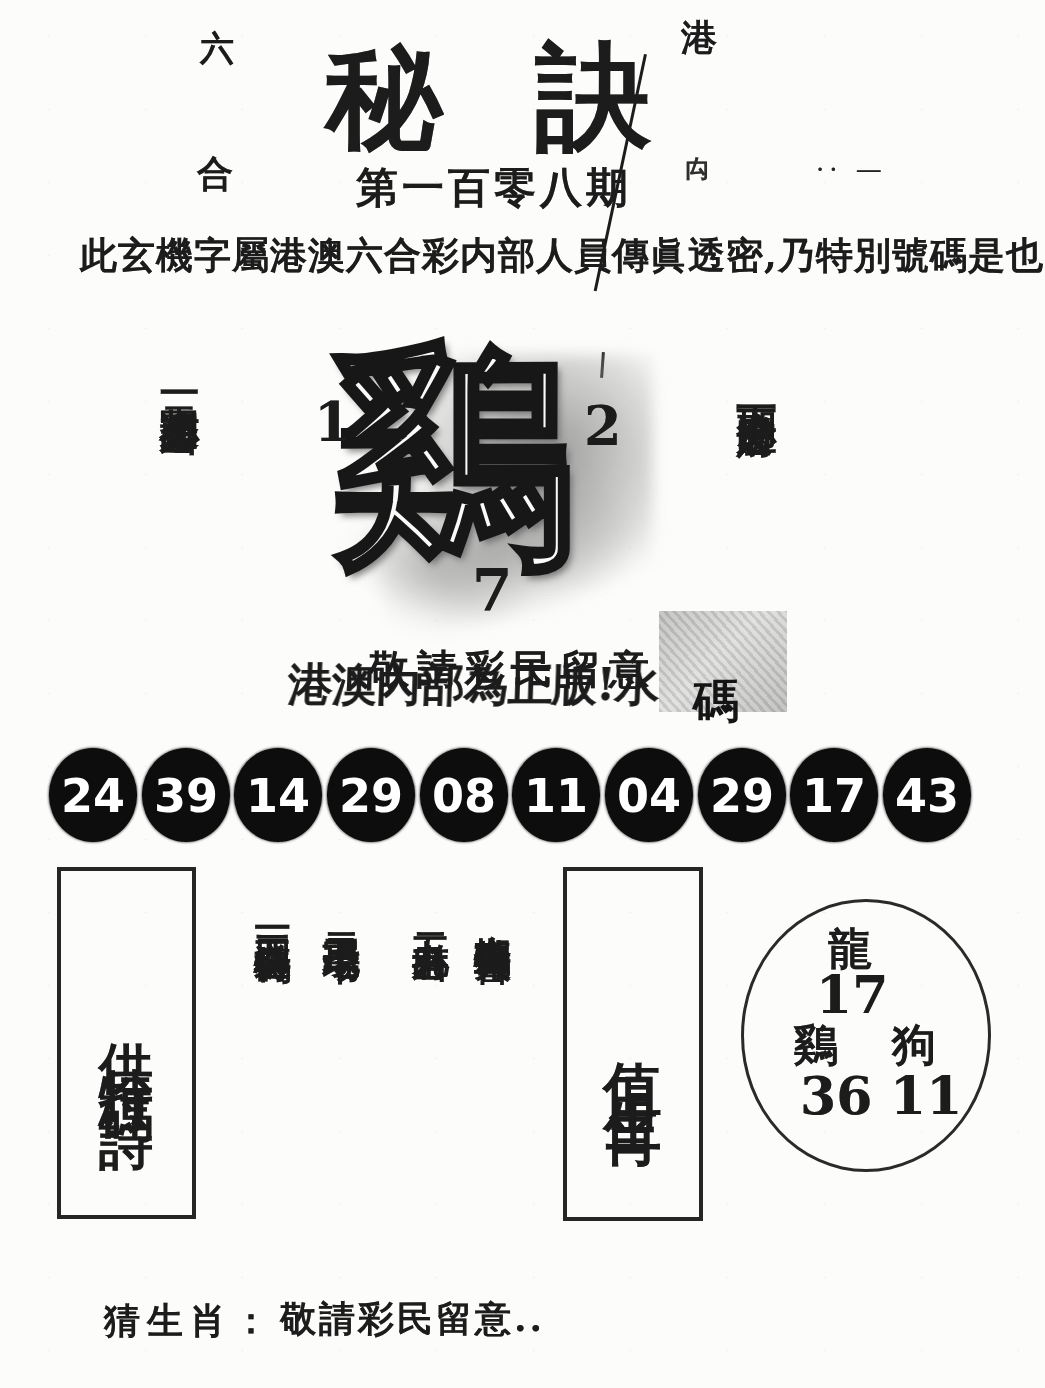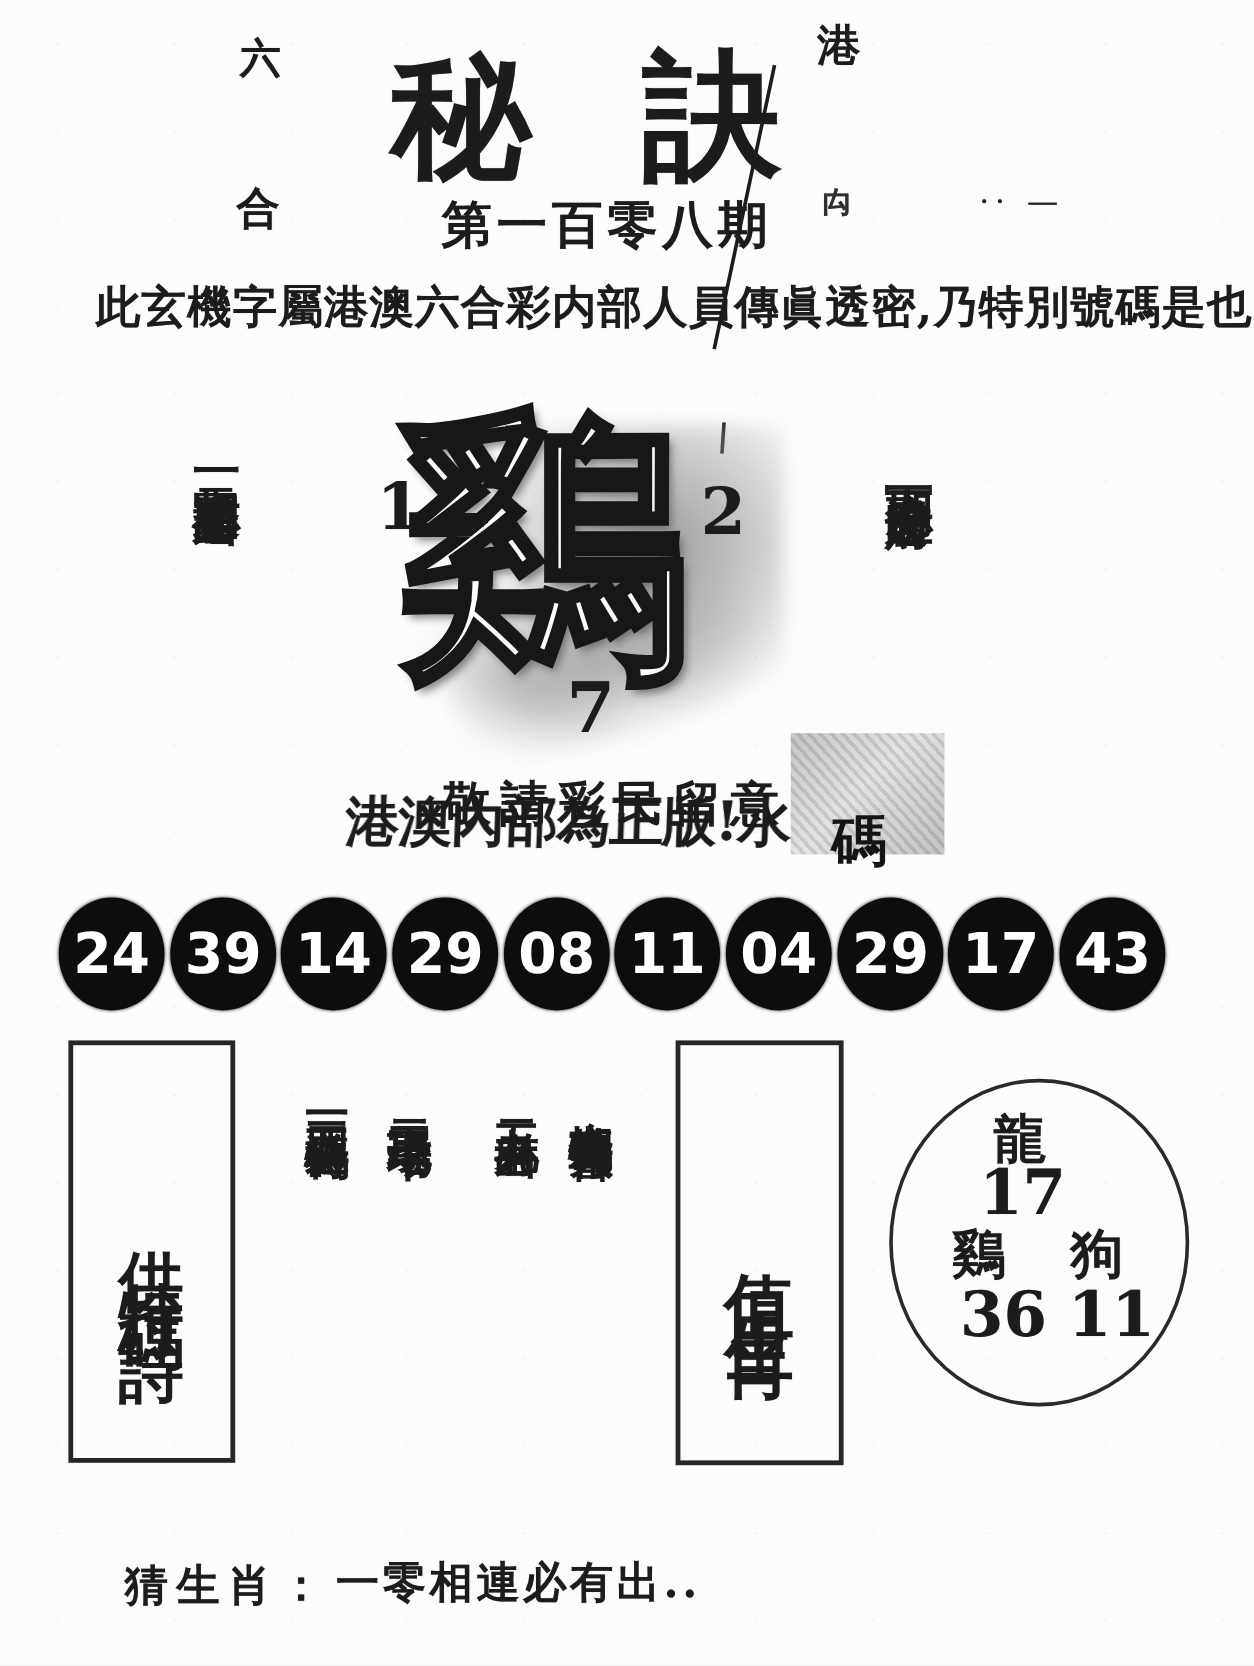--- a/index.html
+++ b/index.html
@@ -21,21 +21,21 @@
   .c-six{left:200px;top:26px;}
   .c-he{left:197px;top:150px;font-size:36px;}
   .c-gang{left:681px;top:14px;font-size:36px;}
   .c-nei{left:685px;top:153px;font-size:24px;color:#2e2e2e;}
   .c-dash{left:816px;top:154px;font-size:26px;letter-spacing:5px;color:#222;}
 
   
   .title{left:326px;top:40px;font-size:116px;font-weight:700;word-spacing:24px;line-height:1.15;font-family:Liberation Mono, monospace;}
   .slash{left:644px;top:54px;height:242px;border-left:3px solid #1c1c1c;transform:rotate(12deg);transform-origin:top left;}
   .tick{left:601px;top:352px;height:26px;border-left:3px solid #262626;transform:rotate(4deg);}
-  .issue{left:356px;top:160px;font-size:42px;font-weight:600;letter-spacing:4px;margin-left:12px;}
+  .issue{left:356px;top:160px;font-size:42px;font-weight:600;letter-spacing:4px;}
   .tagline{left:80px;top:231px;font-size:37px;font-weight:600;letter-spacing:1px;}
 
   
   .hintcol{font-size:40px;font-weight:600;letter-spacing:2px;line-height:56px;}
   .hint-left{left:152px;top:372px;}
   .hint-right{left:729px;top:374px;}
   .blob{position:absolute;pointer-events:none;}
   .blob1{left:408px;top:355px;width:245px;height:235px;filter:blur(7px);opacity:.75;
     background:radial-gradient(ellipse at 58% 42%, rgba(110,110,110,.9), rgba(160,160,160,.45) 55%, transparent 76%);}
   .blob2{left:372px;top:465px;width:270px;height:150px;filter:blur(8px);opacity:.6;transform:rotate(-14deg);
@@ -158,15 +158,15 @@
   <div class="abs zcircle">
     <div class="zc ink z-top">龍</div>
     <div class="zc ink z-topnum">17</div>
     <div class="zc ink z-left">鷄</div>
     <div class="zc ink z-right">狗</div>
     <div class="zc ink z-leftnum">36</div>
     <div class="zc ink z-rightnum">11</div>
   </div>
 
   <div class="abs ink footer1">猜生肖：</div>
-  <div class="abs ink footer2">一零相連必有出..</div>
+  <div class="abs ink footer2">敬請彩民留意..</div>
 
 </div>
 
 </body></html>

